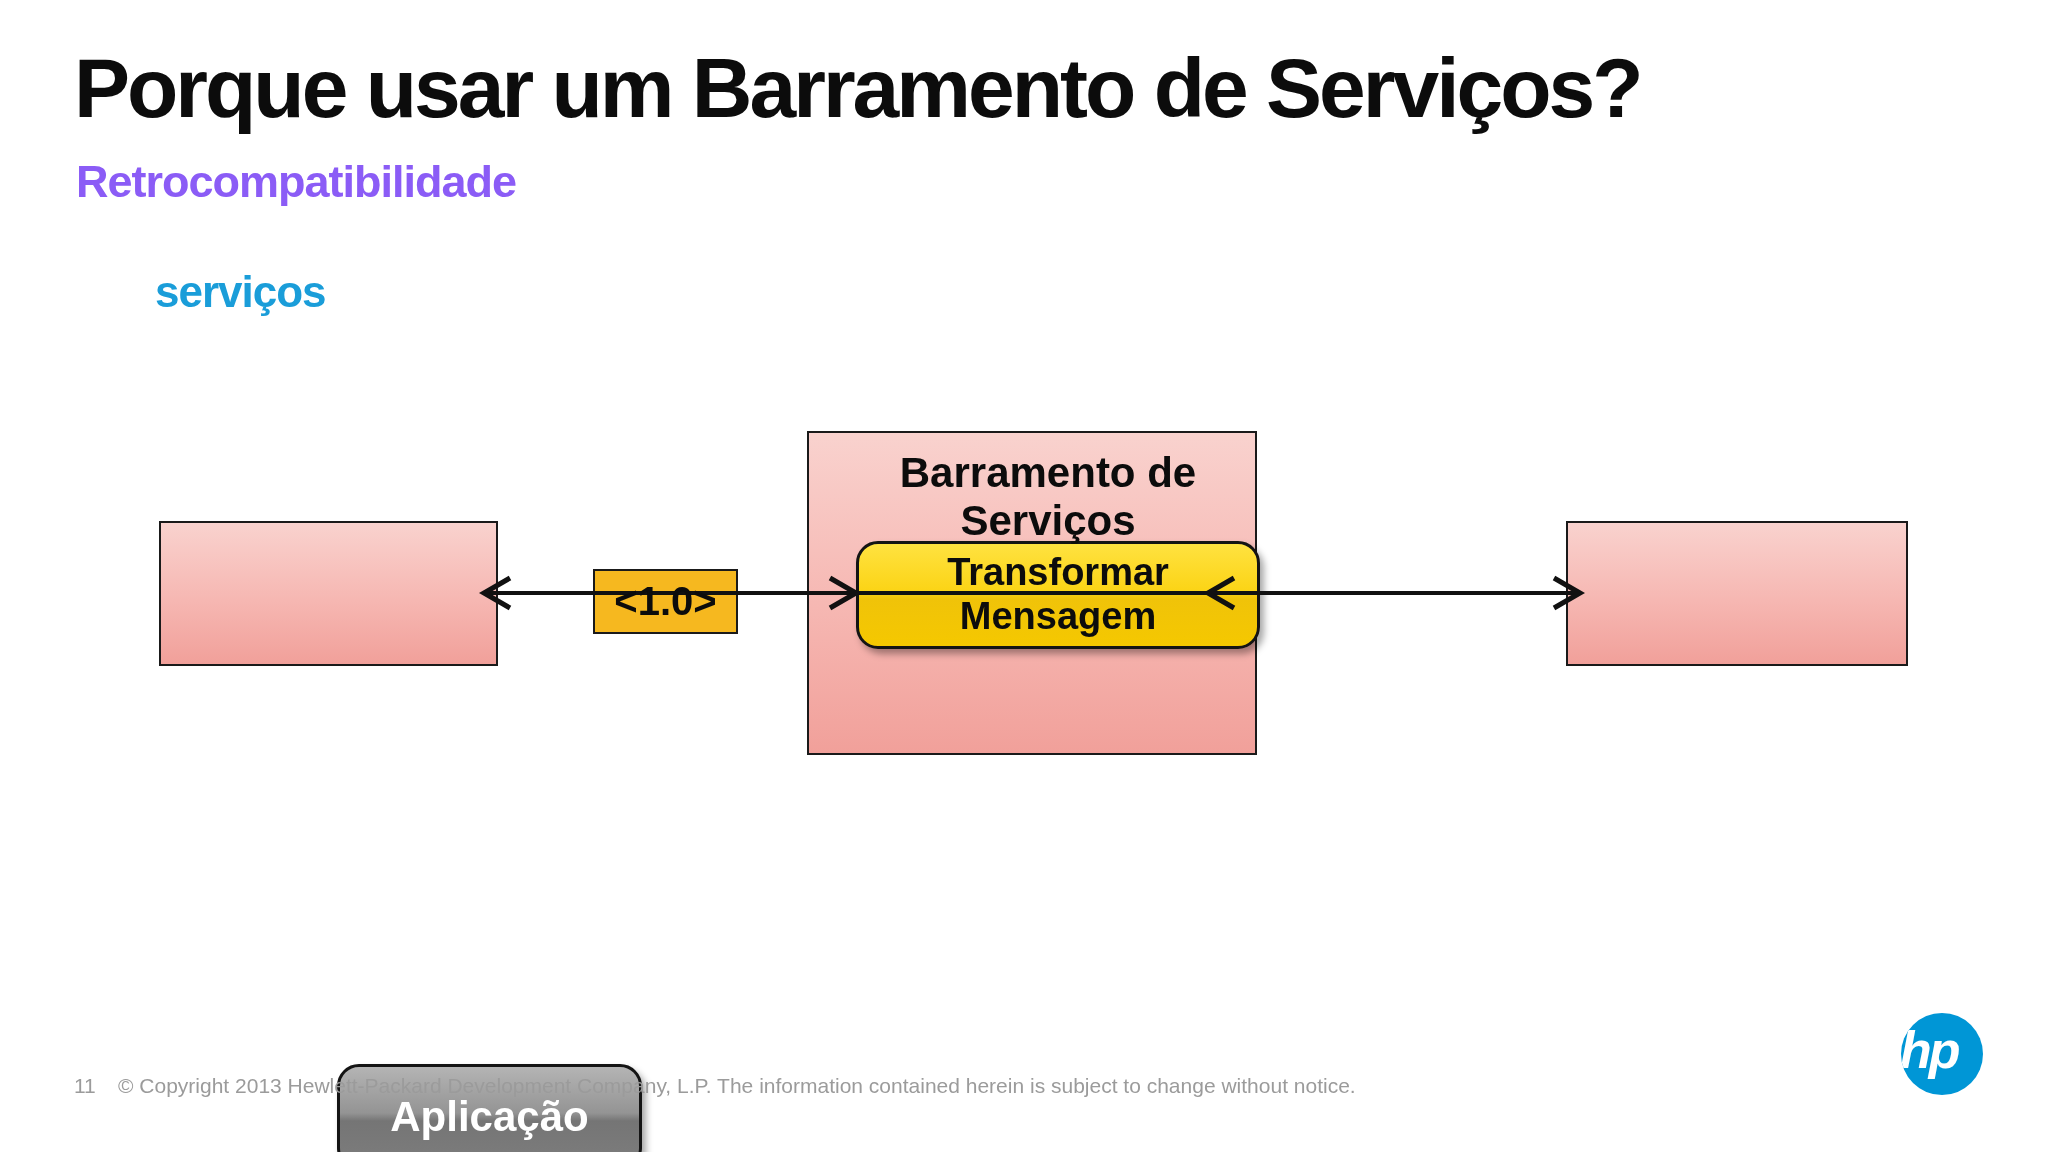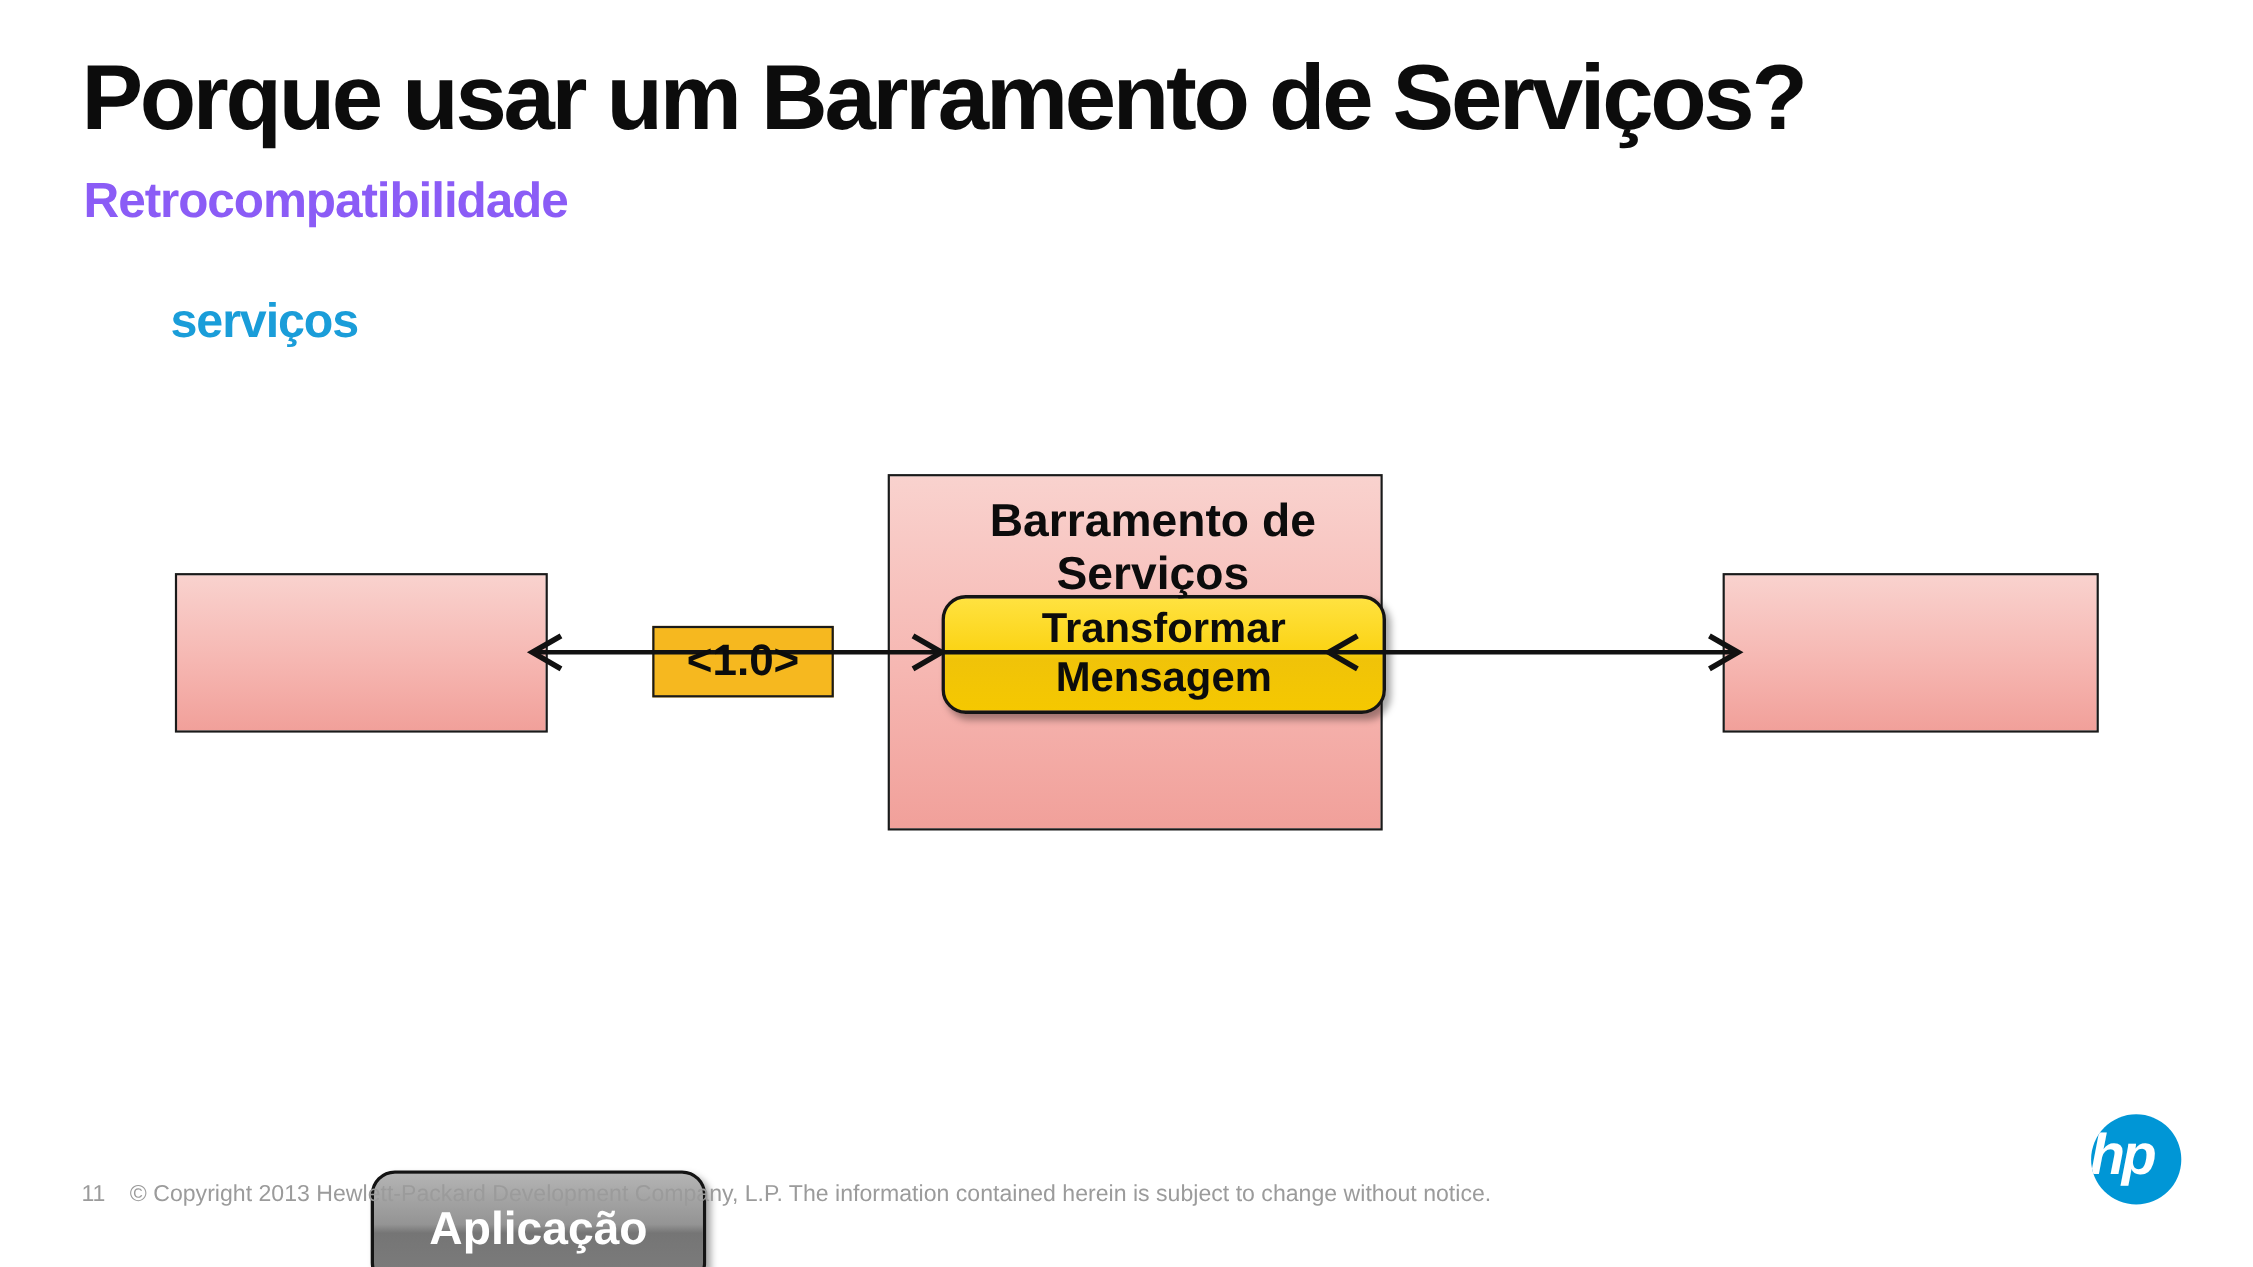--- a/index.html
+++ b/index.html
@@ -98,21 +98,21 @@
   .gray-pill .pill-label { color: #ffffff; font-size: 42px; }
 
   .yellow-pill {
     left: 856px; top: 541px; width: 404px; height: 108px;
     background: linear-gradient(180deg, #ffe240 0%, #fbd416 46%, #f0c309 54%, #f5c800 100%);
   }
   .yellow-pill .pill-label { color: #0c0c0c; font-size: 38px; }
 
   .version-tag {
     position: absolute;
-    left: 593px; top: 569px; width: 165px; height: 65px;
+    left: 593px; top: 569px; width: 145px; height: 65px;
     background: #f6b81f;
     border: 2px solid #1a1a1a;
     display: flex;
     align-items: center;
     justify-content: center;
   }
   .version-tag .tag-label {
     position: relative;
     z-index: 3;
     font-size: 40px;

